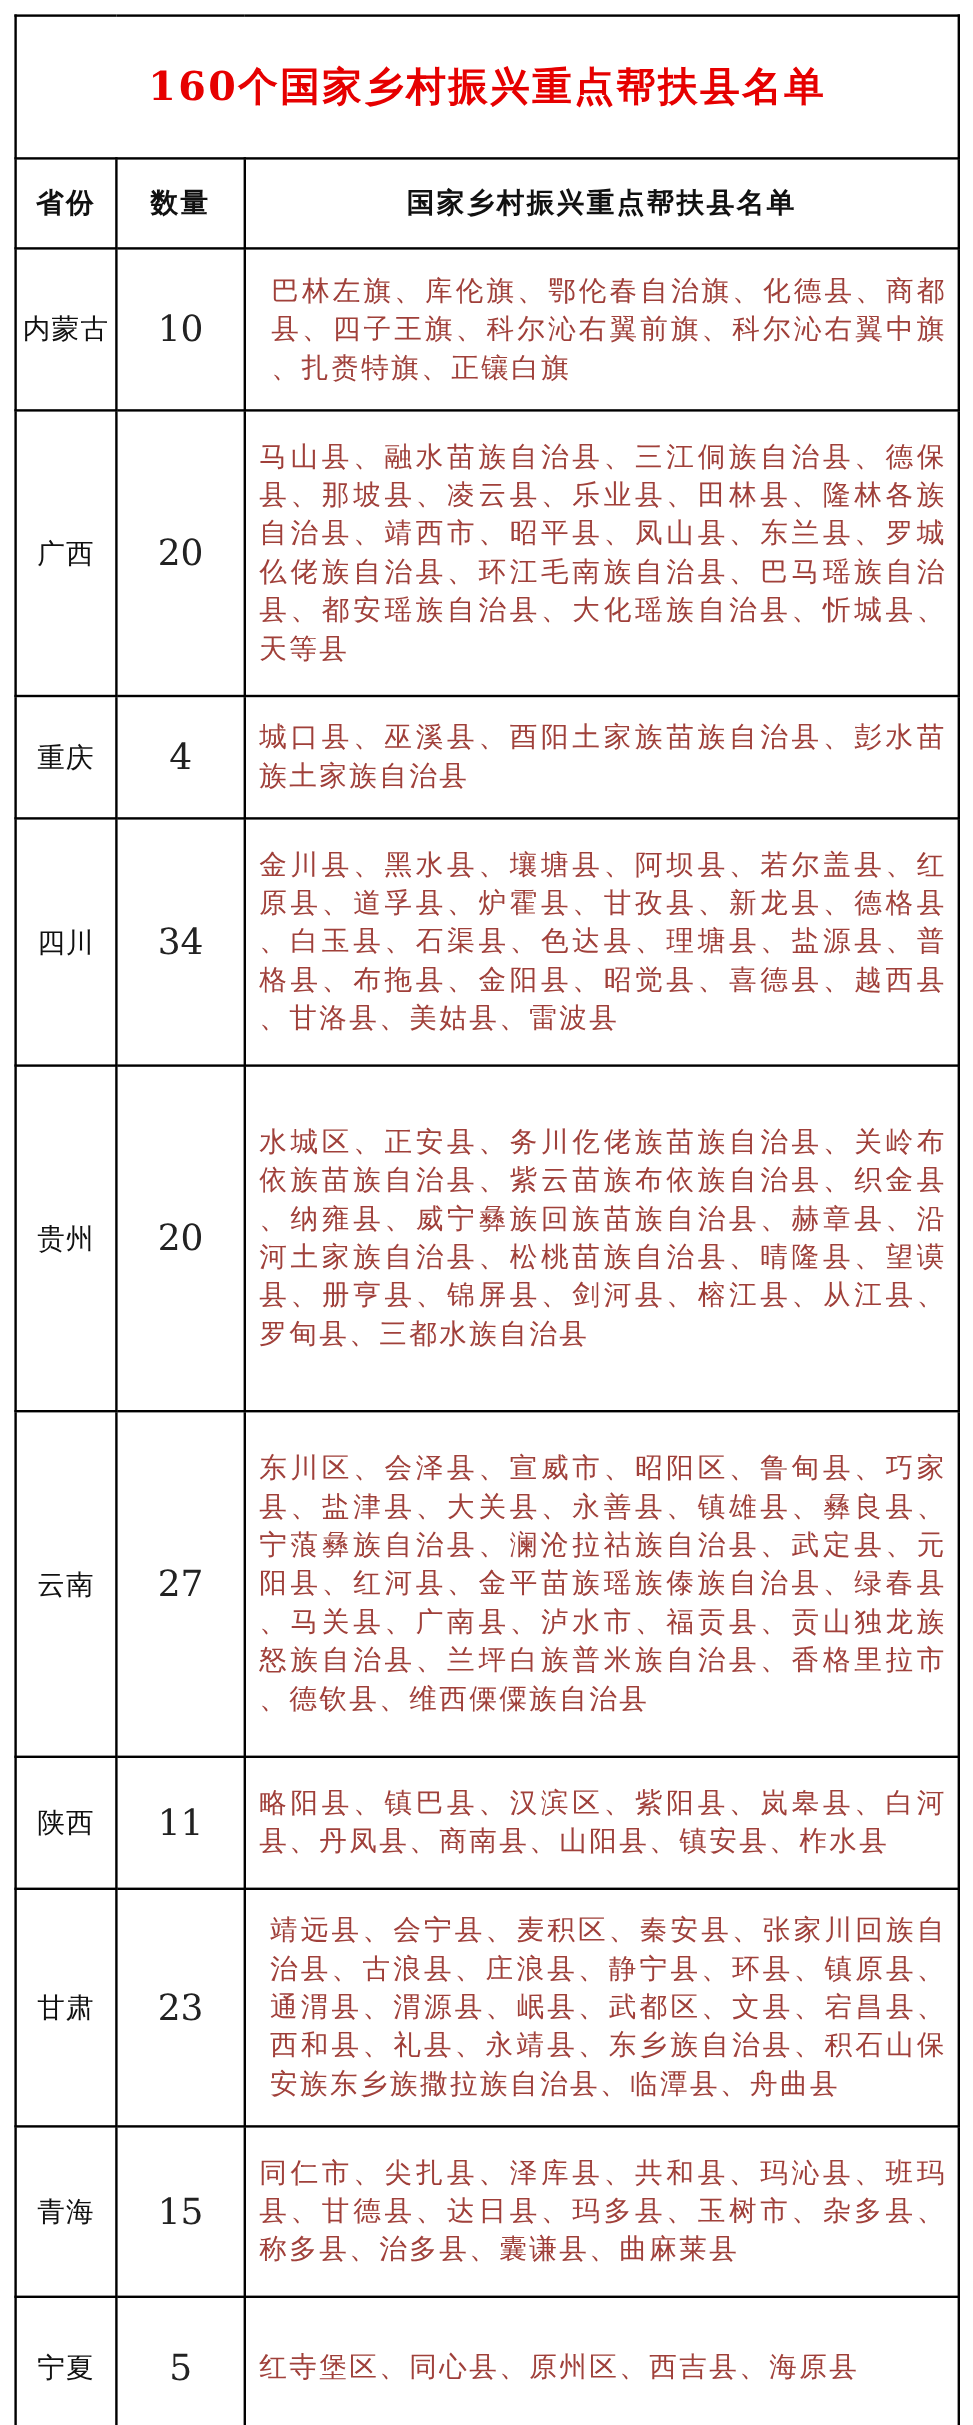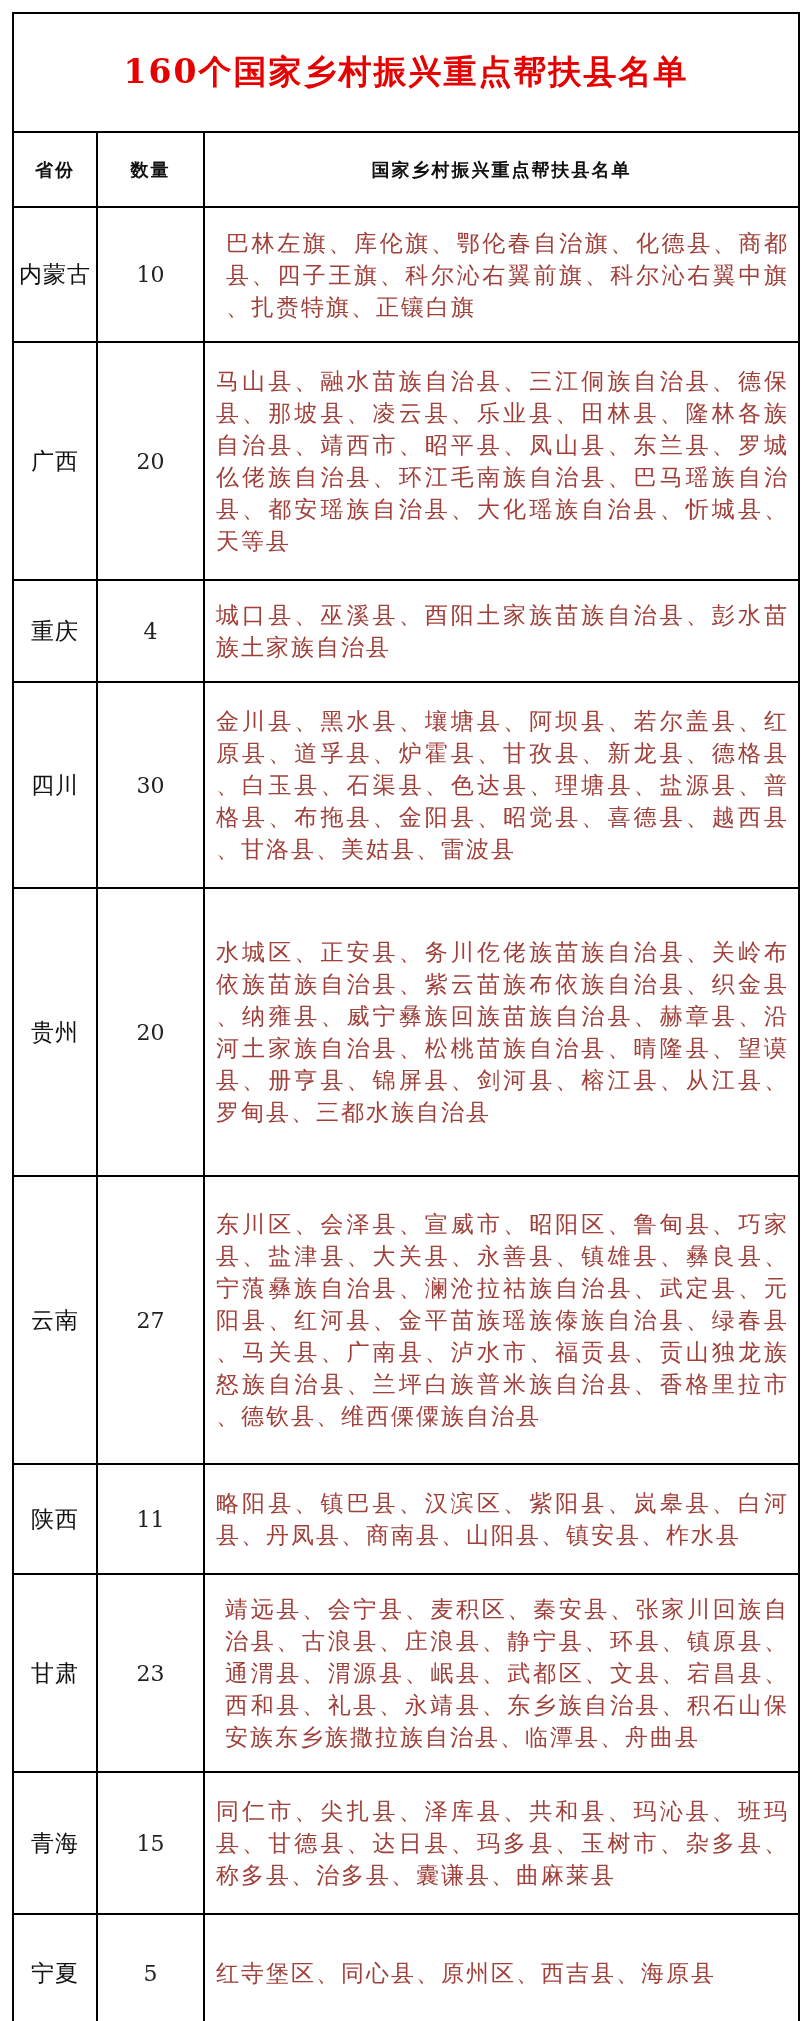--- a/index.html
+++ b/index.html
@@ -29,34 +29,34 @@
     font-size: 33px;
     font-weight: bold;
     color: #e60000;
     letter-spacing: 2px;
     margin-left: 16px;
   }
   .header-row td {
     height: 75px;
     text-align: center;
     font-weight: bold;
-    font-size: 18px;
+    font-size: 23px;
     color: #111111;
     letter-spacing: 2px;
     border-radius: 20px;
   }
   td.province-cell {
     text-align: center;
     font-size: 23px;
     color: #111111;
     letter-spacing: 1px;
   }
   td.count-cell {
     text-align: center;
-    font-size: 22px;
+    font-size: 30px;
     color: #222222;
   }
   td.list-cell {
     font-size: 23px;
     line-height: 32px;
     color: #a0403a;
     text-align: justify;
     text-justify: inter-character;
     line-break: anywhere;
     word-break: break-all;
@@ -105,21 +105,21 @@
         <td class="count-cell">20</td>
         <td class="list-cell">马山县、融水苗族自治县、三江侗族自治县、德保县、那坡县、凌云县、乐业县、田林县、隆林各族自治县、靖西市、昭平县、凤山县、东兰县、罗城仫佬族自治县、环江毛南族自治县、巴马瑶族自治县、都安瑶族自治县、大化瑶族自治县、忻城县、天等县</td>
       </tr>
       <tr class="r2">
         <td class="province-cell">重庆</td>
         <td class="count-cell">4</td>
         <td class="list-cell">城口县、巫溪县、酉阳土家族苗族自治县、彭水苗族土家族自治县</td>
       </tr>
       <tr class="r3">
         <td class="province-cell">四川</td>
-        <td class="count-cell">30</td>
+        <td class="count-cell">34</td>
         <td class="list-cell">金川县、黑水县、壤塘县、阿坝县、若尔盖县、红原县、道孚县、炉霍县、甘孜县、新龙县、德格县、白玉县、石渠县、色达县、理塘县、盐源县、普格县、布拖县、金阳县、昭觉县、喜德县、越西县、甘洛县、美姑县、雷波县</td>
       </tr>
       <tr class="r4">
         <td class="province-cell">贵州</td>
         <td class="count-cell">20</td>
         <td class="list-cell">水城区、正安县、务川仡佬族苗族自治县、关岭布依族苗族自治县、紫云苗族布依族自治县、织金县、纳雍县、威宁彝族回族苗族自治县、赫章县、沿河土家族自治县、松桃苗族自治县、晴隆县、望谟县、册亨县、锦屏县、剑河县、榕江县、从江县、罗甸县、三都水族自治县</td>
       </tr>
       <tr class="r5">
         <td class="province-cell">云南</td>
         <td class="count-cell">27</td>

